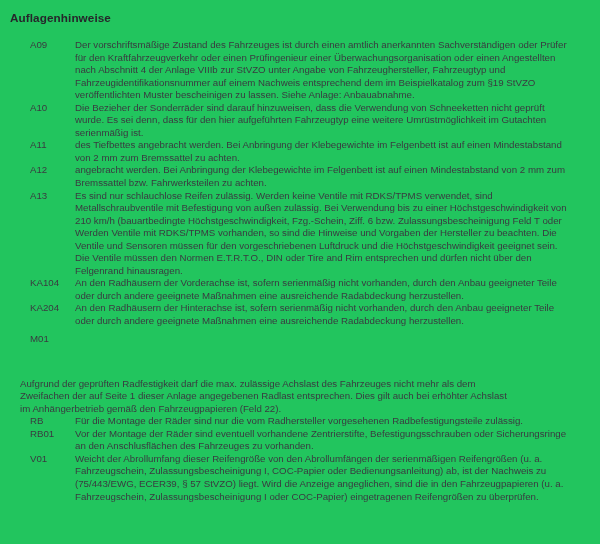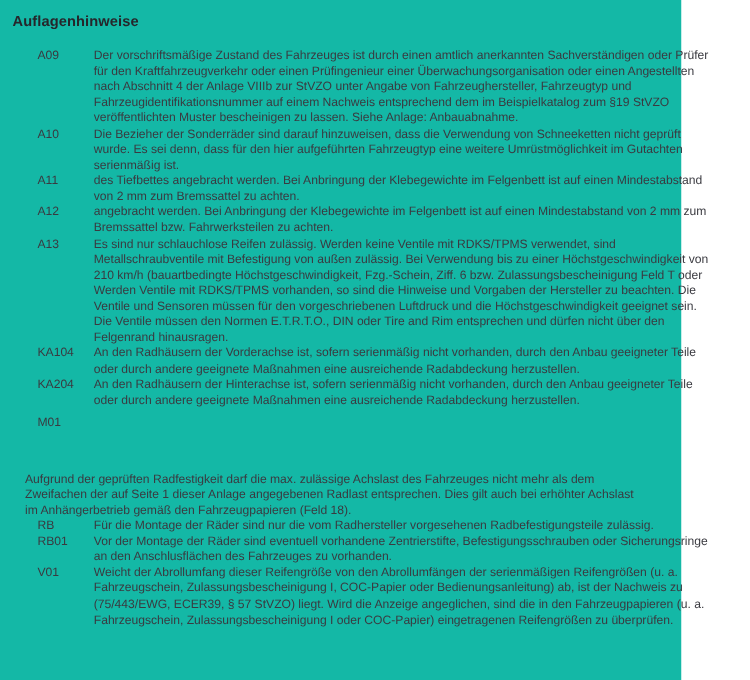--- a/index.html
+++ b/index.html
@@ -9,23 +9,23 @@
   }
   body {
     width: 600px;
     height: 544px;
     overflow: hidden;
     font-family: "Liberation Sans", "DejaVu Sans", sans-serif;
     -webkit-font-smoothing: antialiased;
   }
   .page {
     position: relative;
-    width: 545px;
+    width: 600px;
     height: 544px;
-    background: #14b8a6;
+    background: #22c55e;
   }
   .doc-title {
     position: absolute;
     left: 10px;
     top: 11px;
     font-size: 11.7px;
     font-weight: bold;
     color: #26262b;
     letter-spacing: 0.1px;
     white-space: nowrap;
@@ -126,21 +126,21 @@
         <div class="text">
           <div class="line">An den Radhäusern der Hinterachse ist, sofern serienmäßig nicht vorhanden, durch den Anbau geeigneter Teile</div>
           <div class="line">oder durch andere geeignete Maßnahmen eine ausreichende Radabdeckung herzustellen.</div>
         </div>
       </div>
       <div class="item gap">
         <div class="code">M01</div>
         <div class="text">
           <div class="line">Aufgrund der geprüften Radfestigkeit darf die max. zulässige Achslast des Fahrzeuges nicht mehr als dem</div>
           <div class="line">Zweifachen der auf Seite 1 dieser Anlage angegebenen Radlast entsprechen. Dies gilt auch bei erhöhter Achslast</div>
-          <div class="line">im Anhängerbetrieb gemäß den Fahrzeugpapieren (Feld 18).</div>
+          <div class="line">im Anhängerbetrieb gemäß den Fahrzeugpapieren (Feld 22).</div>
         </div>
       </div>
       <div class="item">
         <div class="code">RB</div>
         <div class="text">
           <div class="line">Für die Montage der Räder sind nur die vom Radhersteller vorgesehenen Radbefestigungsteile zulässig.</div>
         </div>
       </div>
       <div class="item">
         <div class="code">RB01</div>

